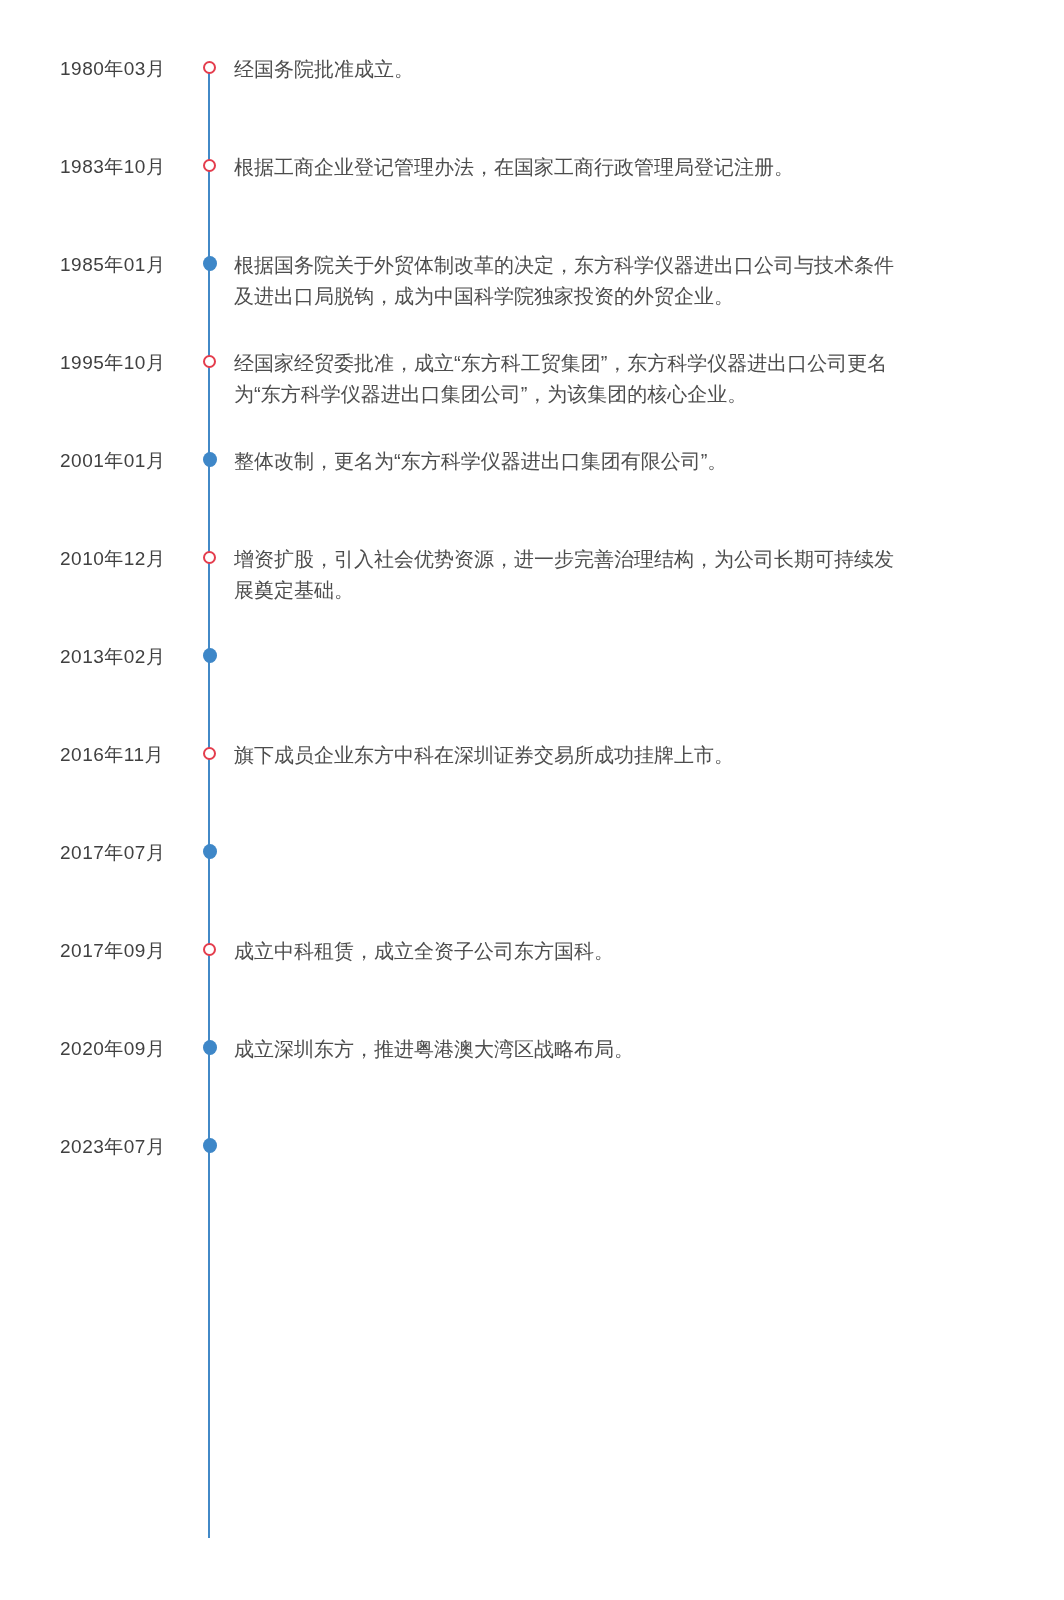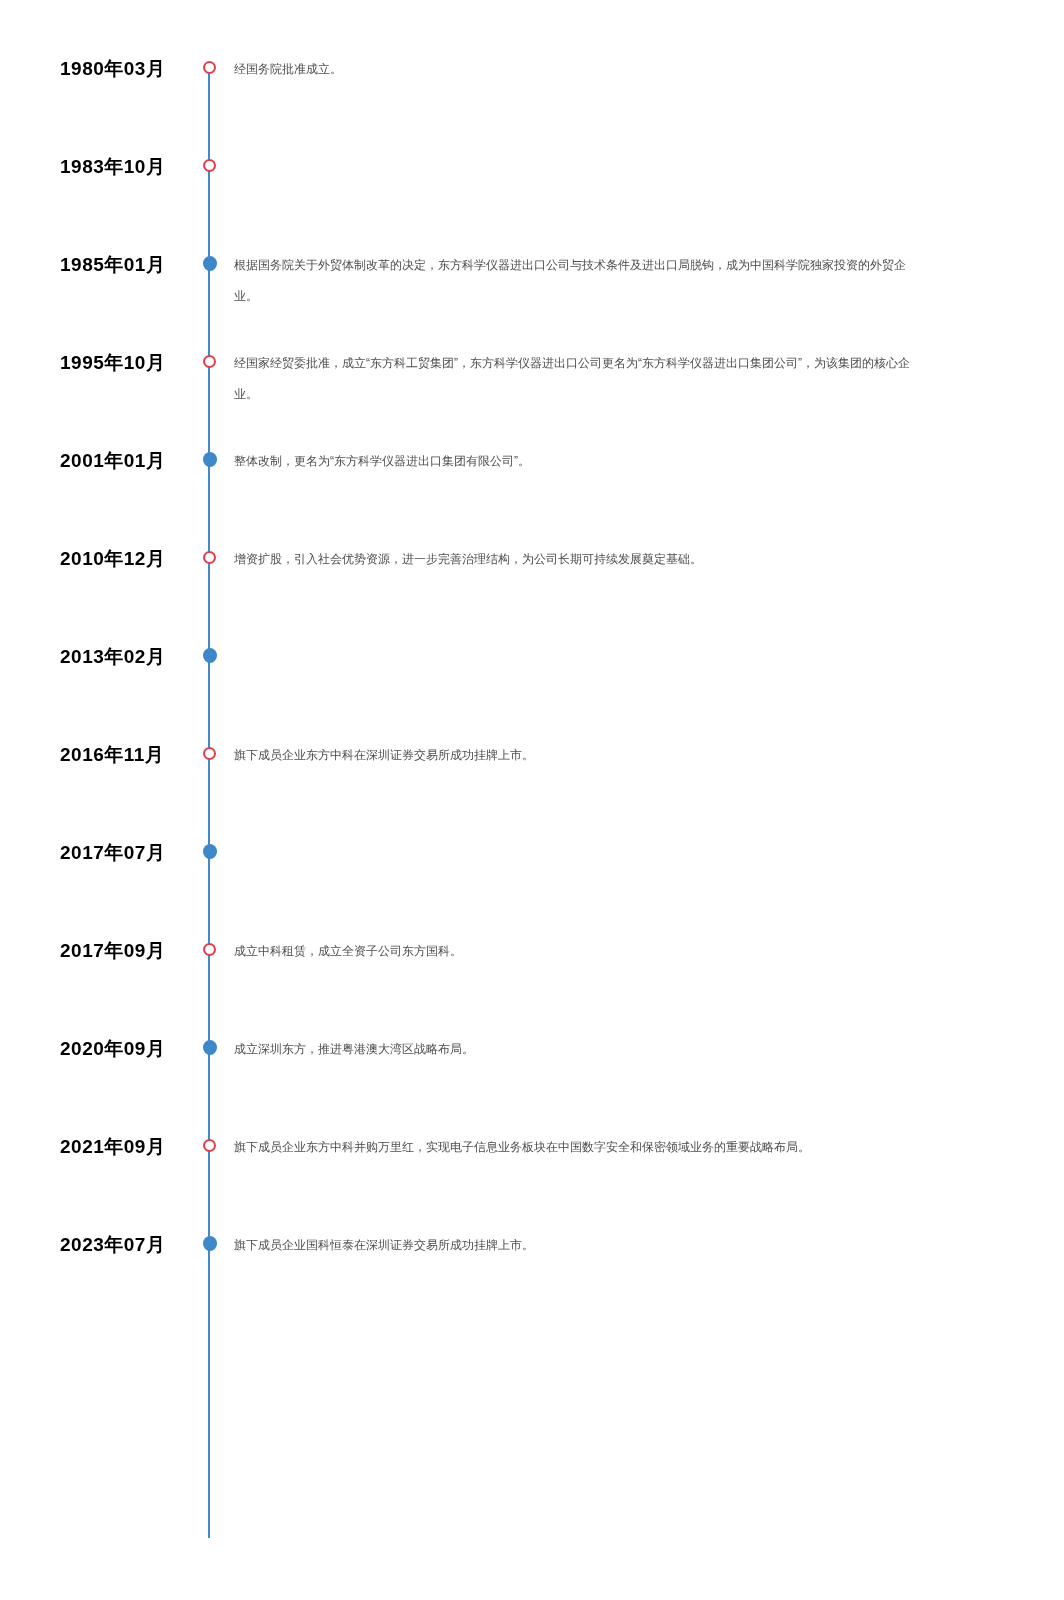--- a/index.html
+++ b/index.html
@@ -31,22 +31,22 @@
     display: flex;
     align-items: flex-start;
     min-height: 98px;
   }
   .date {
     width: 202px;
     padding-left: 60px;
     box-sizing: border-box;
     flex: 0 0 202px;
     font-size: 19px;
-    font-weight: bold;
-    color: #000000;
+    font-weight: normal;
+    color: #404040;
     line-height: 22px;
     letter-spacing: 0.5px;
     white-space: nowrap;
   }
   .marker-wrap {
     flex: 0 0 15px;
     display: flex;
     justify-content: center;
     align-items: flex-start;
   }
@@ -65,21 +65,21 @@
   .marker.filled {
     width: 14px;
     height: 15px;
     margin-top: 2px;
     background: var(--filled-color, #3e87c8);
   }
   .text {
     margin-left: 17px;
     margin-top: -4px;
     width: 676px;
-    font-size: 12px;
+    font-size: 20px;
     color: #4d4d4d;
     line-height: 31px;
     word-break: break-all;
     overflow-wrap: break-word;
   }
 </style>
 </head>
 <body>
 
 <div class="timeline">
@@ -92,20 +92,21 @@
     </div>
     <div class="text">经国务院批准成立。</div>
   </div>
 
 
   <div class="item">
     <div class="date">1983年10月</div>
     <div class="marker-wrap">
       <span class="marker hollow"></span>
     </div>
+    <div class="text">根据工商企业登记管理办法，在国家工商行政管理局登记注册。</div>
   </div>
 
   <div class="item">
     <div class="date">1985年01月</div>
     <div class="marker-wrap">
       <span class="marker filled"></span>
     </div>
     <div class="text">根据国务院关于外贸体制改革的决定，东方科学仪器进出口公司与技术条件及进出口局脱钩，成为中国科学院独家投资的外贸企业。</div>
   </div>
 
@@ -166,29 +167,21 @@
   </div>
 
   <div class="item">
     <div class="date">2020年09月</div>
     <div class="marker-wrap">
       <span class="marker filled"></span>
     </div>
     <div class="text">成立深圳东方，推进粤港澳大湾区战略布局。</div>
   </div>
 
-  <div class="item">
-    <div class="date">2021年09月</div>
-    <div class="marker-wrap">
-      <span class="marker hollow"></span>
-    </div>
-    <div class="text">旗下成员企业东方中科并购万里红，实现电子信息业务板块在中国数字安全和保密领域业务的重要战略布局。</div>
-  </div>
 
   <div class="item">
     <div class="date">2023年07月</div>
     <div class="marker-wrap">
       <span class="marker filled"></span>
     </div>
-    <div class="text">旗下成员企业国科恒泰在深圳证券交易所成功挂牌上市。</div>
   </div>
 </div>
 </div>
 
 </body></html>

